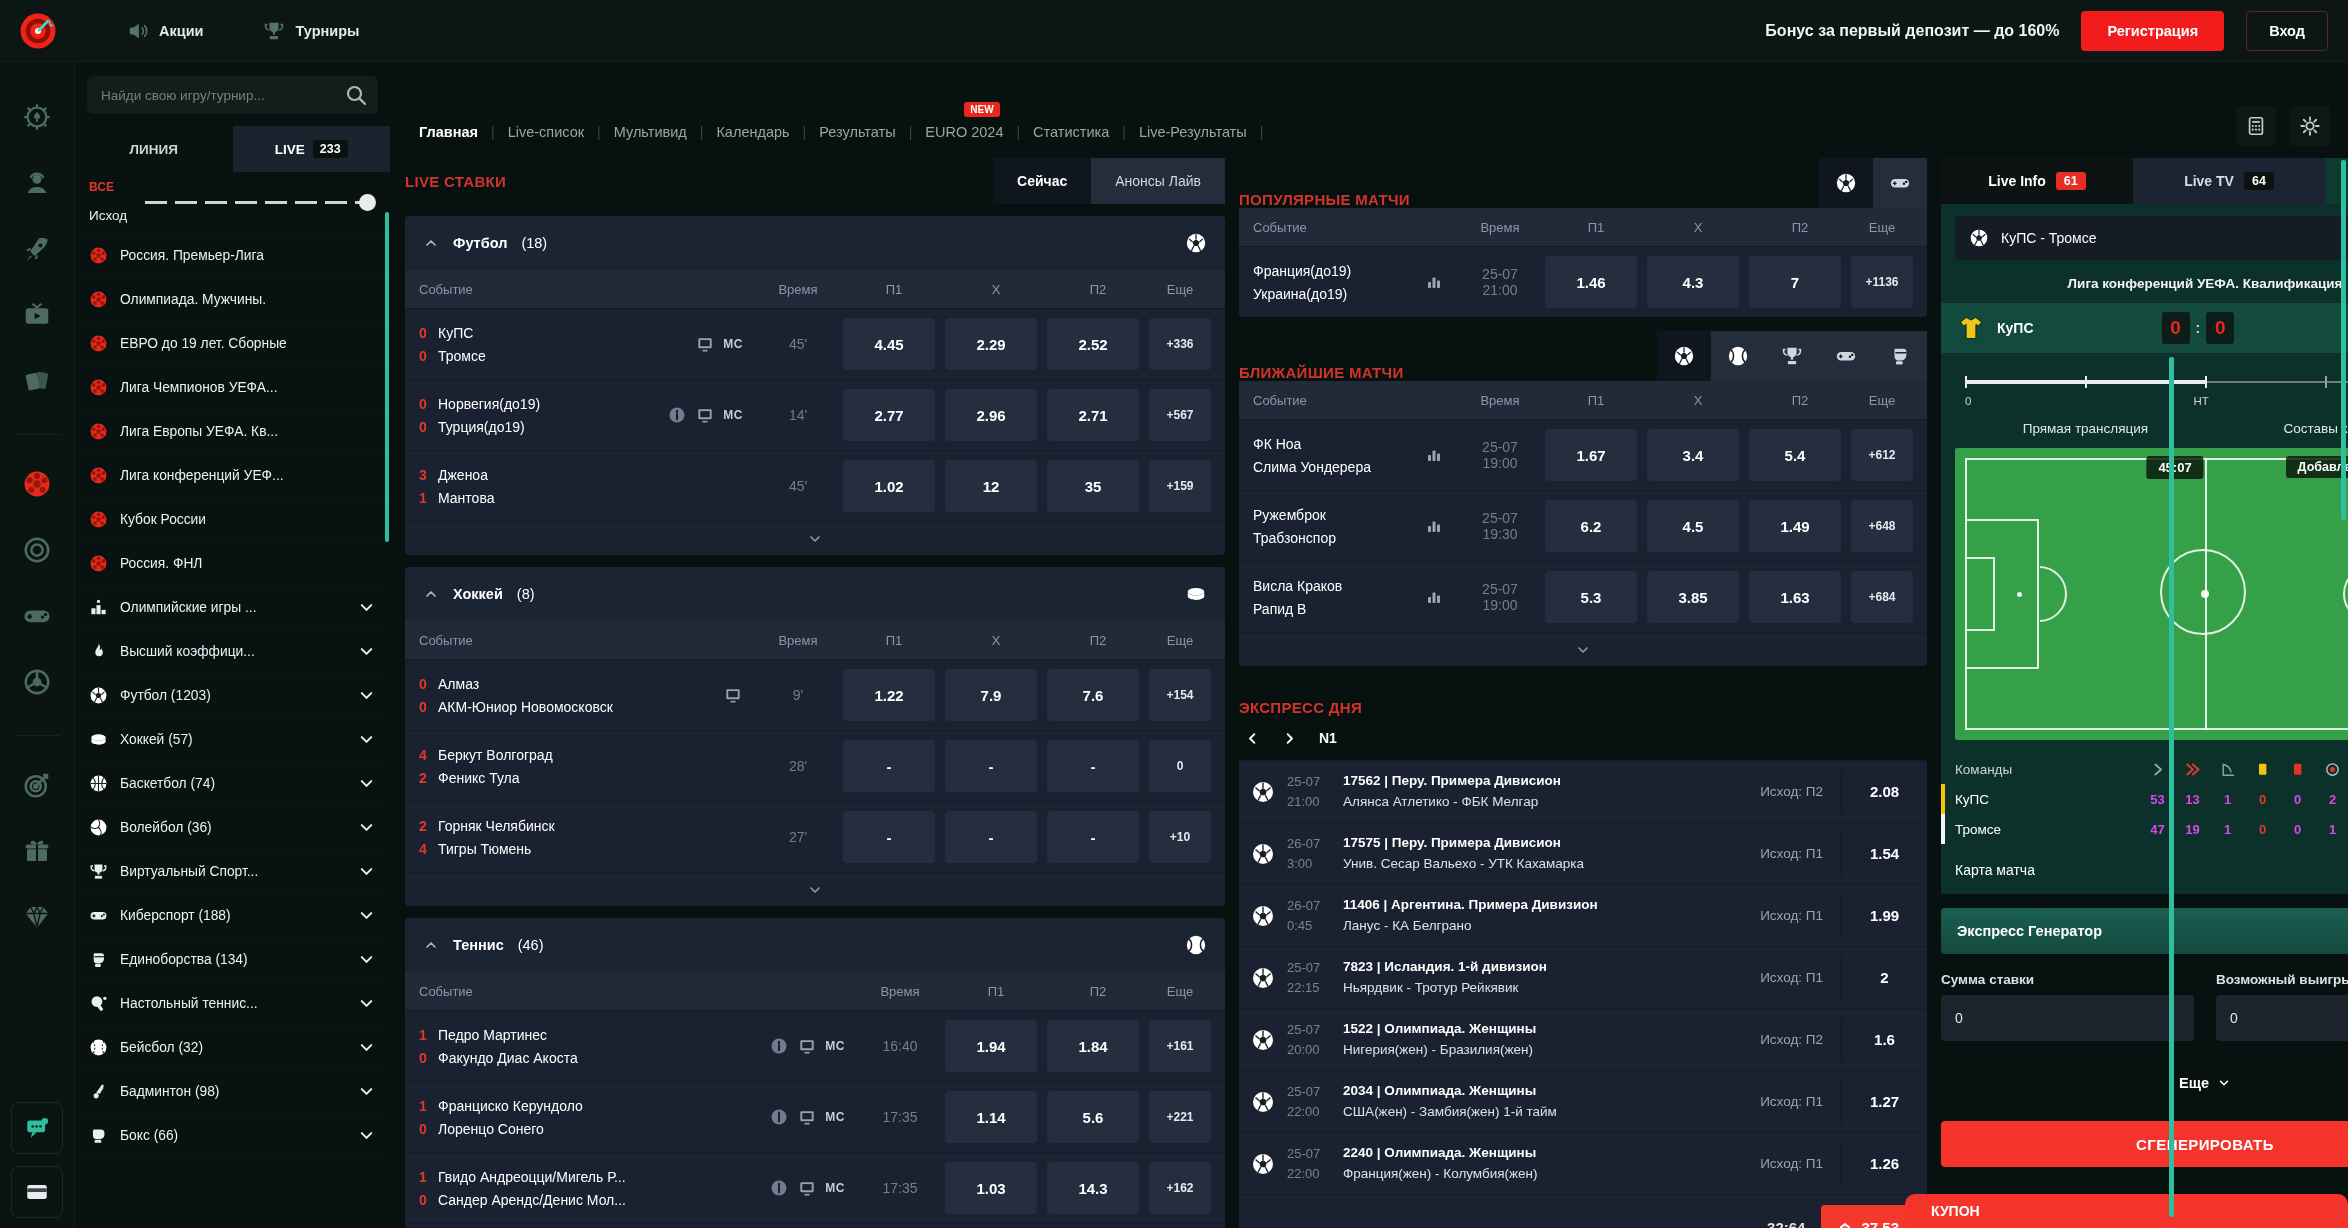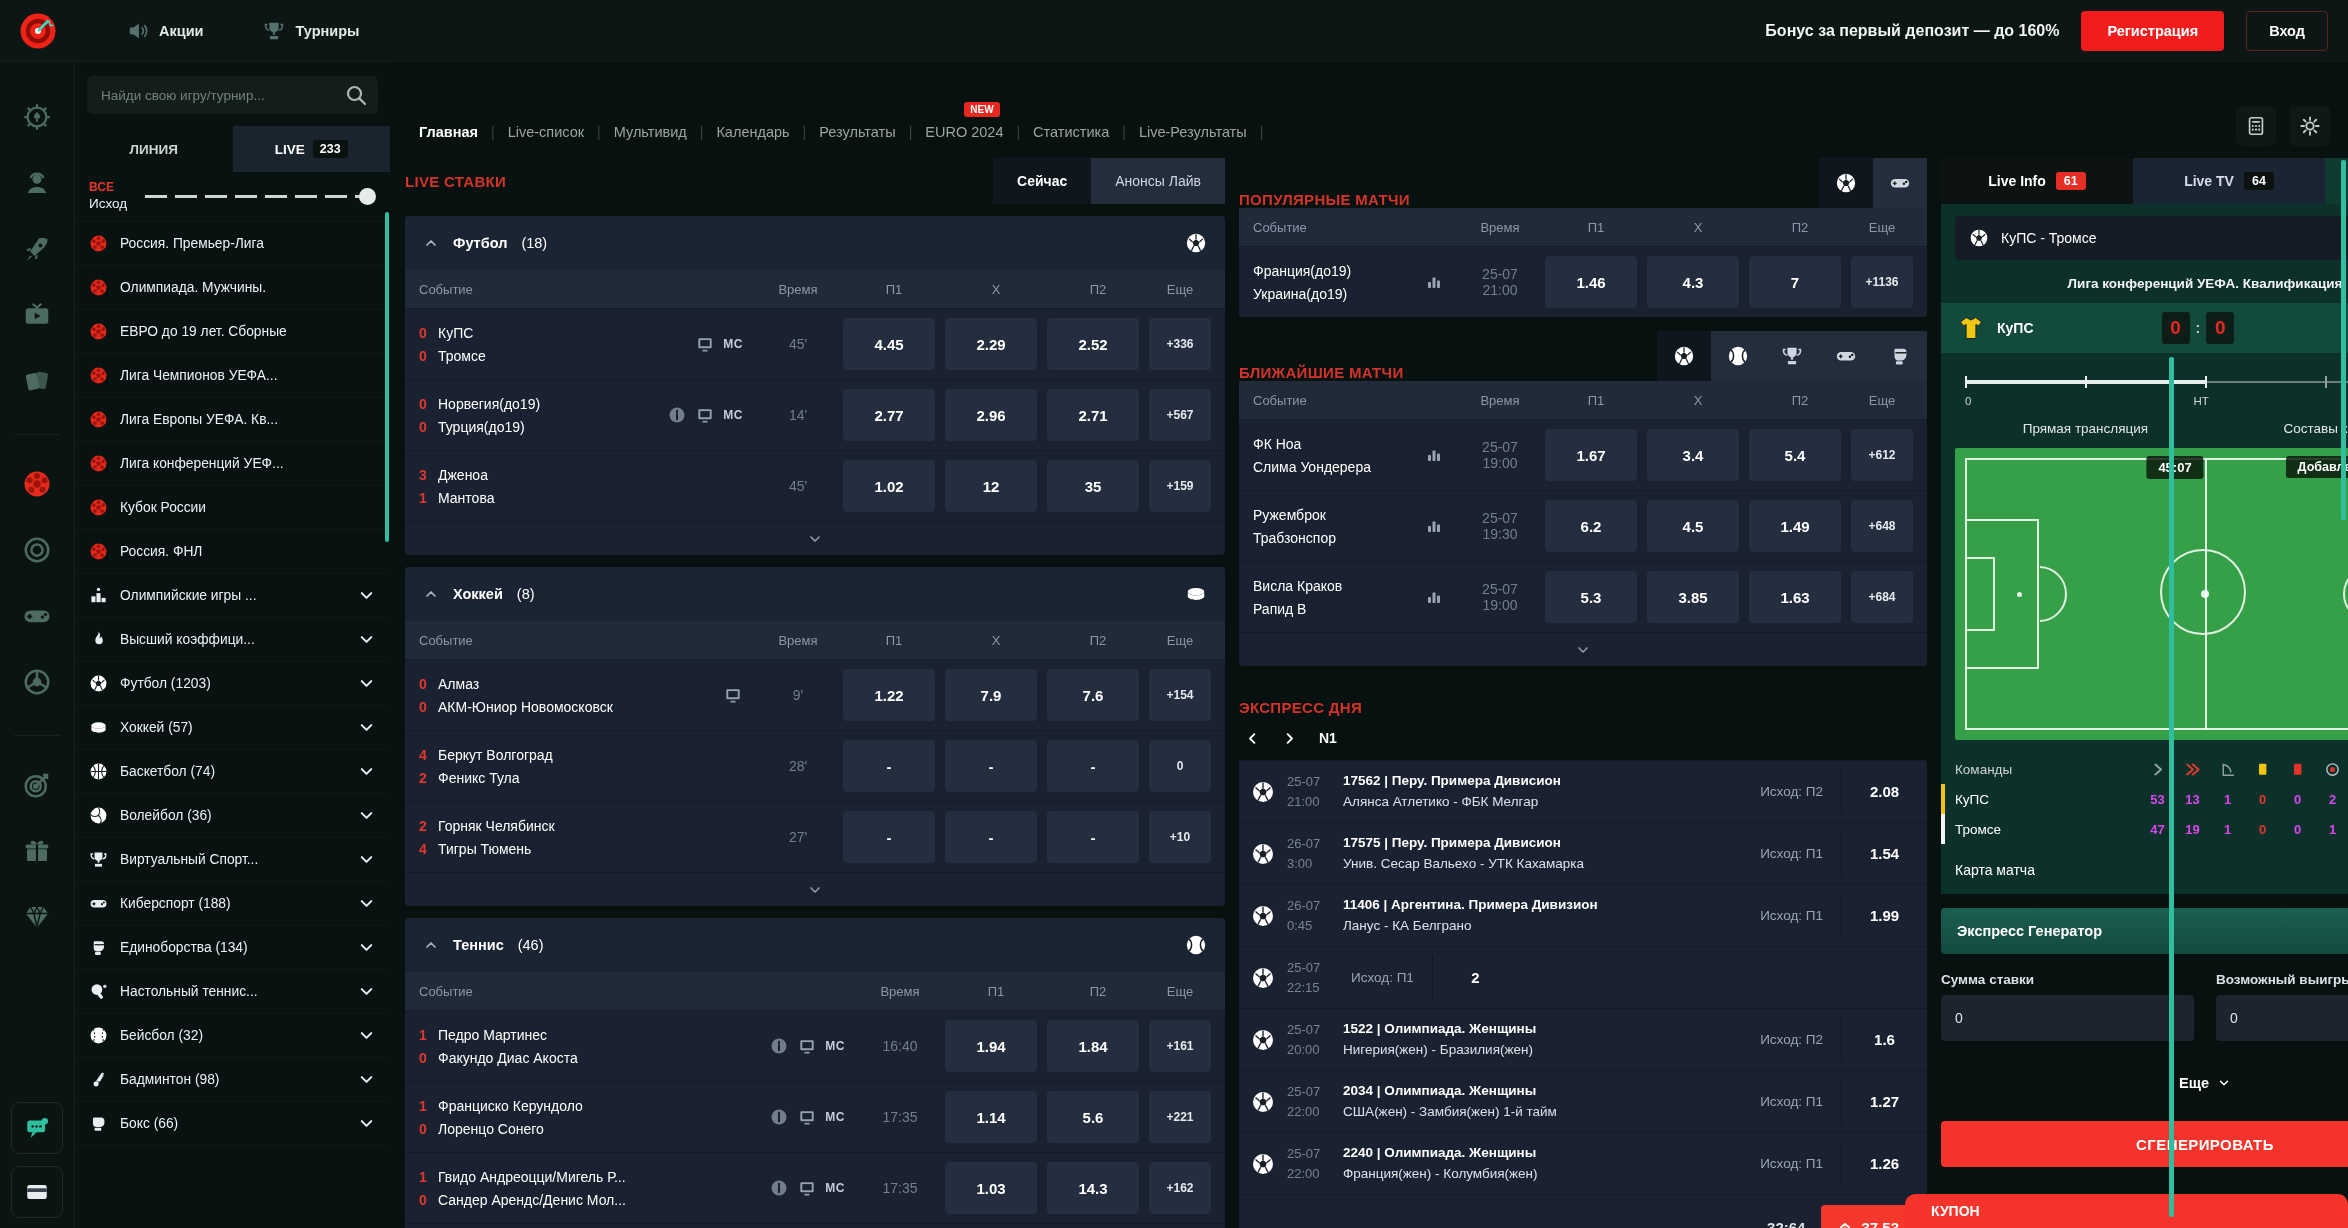--- a/index.html
+++ b/index.html
@@ -42,21 +42,21 @@
   .search-wrap input { width:100%; height:38px; background:#131d1a; border:none; border-radius:6px;
     color:#cfd6d2; font-size:13.5px; padding:0 40px 0 14px; font-family:inherit; }
   .search-wrap input::placeholder { color:#73817c; }
   .search-ic { position:absolute; right:10px; top:7px; width:24px; height:24px; color:#aeb8b3; }
   .side-tabs { display:flex; margin-top:12px; height:46px; }
   .side-tab { flex:1; display:flex; align-items:center; justify-content:center; gap:8px;
     font-weight:bold; font-size:13.5px; color:#cdd4d0; cursor:pointer; }
   .side-tab.active { background:#1a242f; color:#fff; }
   .side-badge { background:#0a120f; color:#fff; border-radius:3px; padding:2px 7px; font-size:12.5px; }
   .filter { display:flex; align-items:center; padding:8px 14px 10px; border-bottom:1px solid #0d1916; }
-  .filter-labels { display:flex; flex-direction:column; gap:2px; }
+  .filter-labels { display:flex; flex-direction:column; gap:14px; }
   .filter-all { color:#e3372c; font-weight:bold; font-size:12px; }
   .filter-outcome { color:#eef1f4; font-size:13.5px; }
   .slider { flex:1; margin-left:18px; position:relative; height:16px; }
   .slider-track { position:absolute; left:0; right:6px; top:7px; height:3px;
     background:repeating-linear-gradient(90deg,#cfd6d2 0 22px, transparent 22px 30px); }
   .slider-thumb { position:absolute; right:0; top:0; width:17px; height:17px; border-radius:50%; background:#e7ecea; }
   #side-list { overflow:hidden; }
   .side-item { height:44px; display:flex; align-items:center; padding:0 14px; gap:12px;
     border-bottom:1px solid #0d1916; cursor:pointer; }
   .side-item .ic { width:19px; height:19px; color:#e9edf0; }
@@ -1663,20 +1663,24 @@
                 <svg viewBox="0 0 24 24">
                   <circle cx="12" cy="12" r="10" fill="#fff"></circle>
                   <polygon points="12,8 15.8,10.8 14.4,15.2 9.6,15.2 8.2,10.8" fill="#1a1f27"></polygon>
                   <path d="M12 2.5V8M4.5 7.5l3.7 3.3M19.5 7.5l-3.7 3.3M7 20.5l2.6-5.3M17 20.5l-2.6-5.3" stroke="#1a1f27" stroke-width="1.4" fill="none"></path>
                 </svg>
               </i>
               <div class="xdate">
                 <div>25-07</div>
                 <div>22:15</div>
               </div>
+              <div class="xinfo">
+                <div class="xlg">7823 | Исландия. 1-й дивизион</div>
+                <div class="xm">Ньярдвик - Тротур Рейкявик</div>
+              </div>
               <span class="xout">Исход: П1</span>
               <div class="xcoef">2</div>
             </div>
 
             <div class="xrow">
               <i class="ic xic">
                 <svg viewBox="0 0 24 24">
                   <circle cx="12" cy="12" r="10" fill="#fff"></circle>
                   <polygon points="12,8 15.8,10.8 14.4,15.2 9.6,15.2 8.2,10.8" fill="#1a1f27"></polygon>
                   <path d="M12 2.5V8M4.5 7.5l3.7 3.3M19.5 7.5l-3.7 3.3M7 20.5l2.6-5.3M17 20.5l-2.6-5.3" stroke="#1a1f27" stroke-width="1.4" fill="none"></path>

